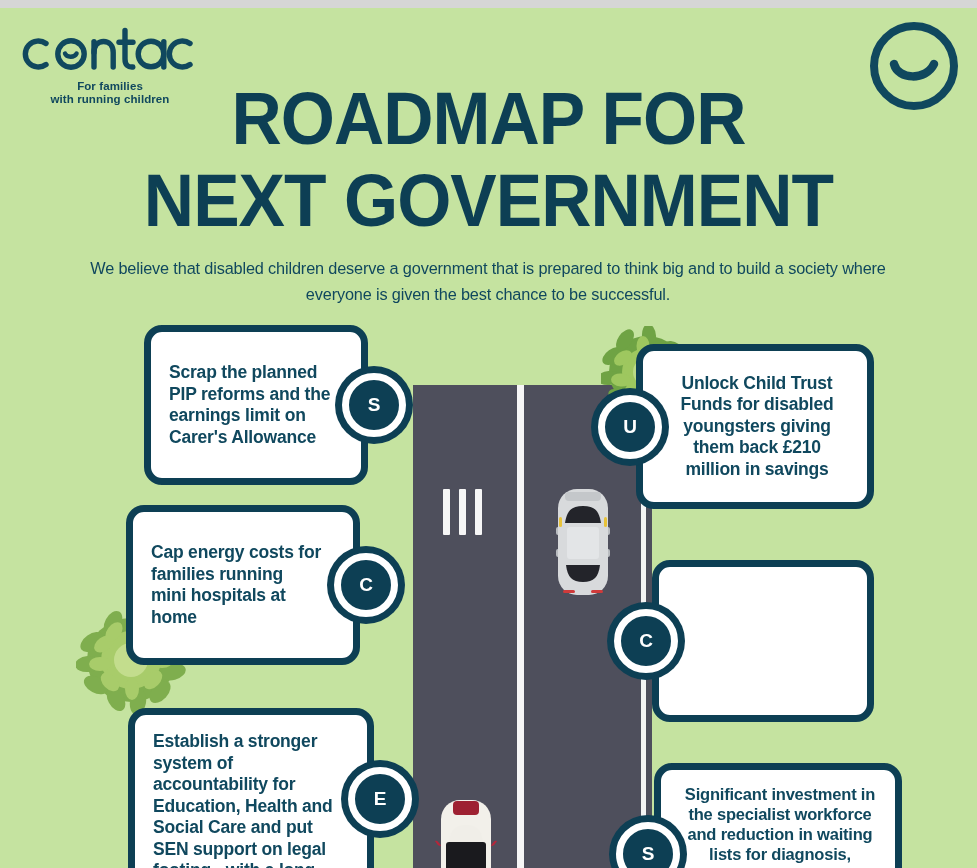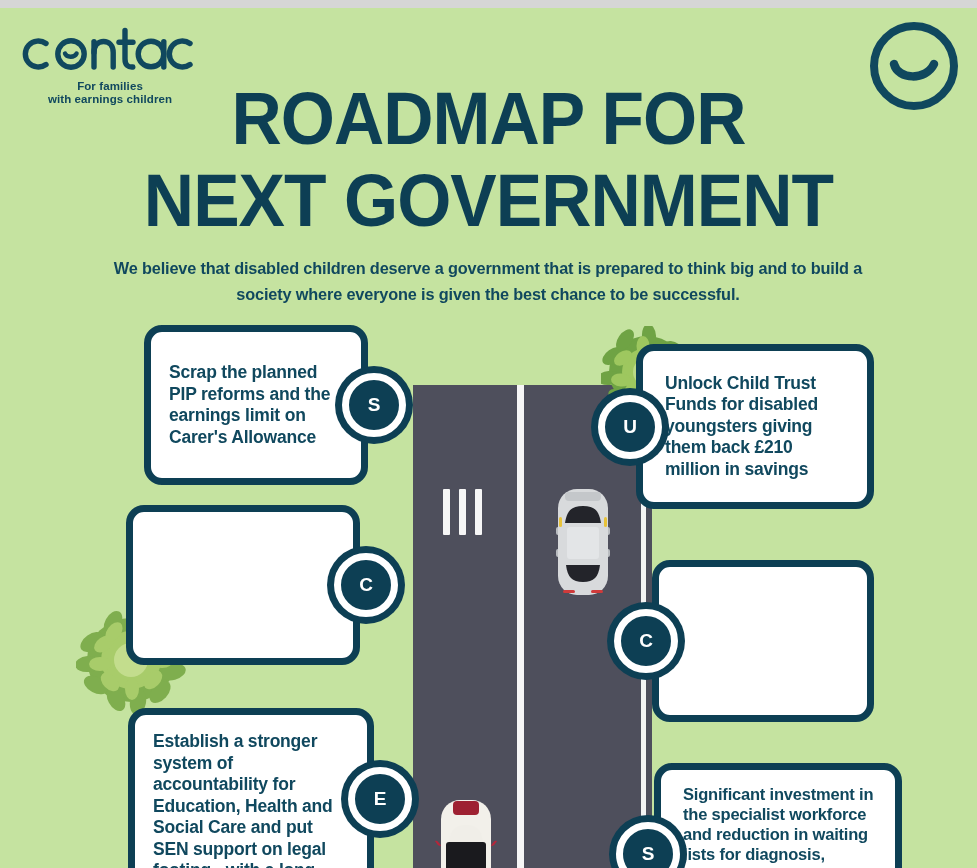--- a/index.html
+++ b/index.html
@@ -46,21 +46,21 @@
     font-size:74px;
     line-height:82px;
     letter-spacing:-1px;
     transform:scaleX(.94);
     white-space:pre-line;
   }
   .subtitle {
     position:absolute; left:88px; top:255px; width:800px;
     text-align:center;
     color:#10485e;
-    font-weight:700;
+    font-weight:400;
     font-size:16.3px;
     line-height:26px;
     letter-spacing:-.15px;
   }
 
   
   .road {
     position:absolute;
     left:413px; top:385px; width:228px; height:483px;
     background:#4e4f5c;
@@ -100,21 +100,21 @@
   }
   .card .txt {
     color:#10485e;
     font-weight:700;
     font-size:17.5px;
     line-height:21.5px;
     letter-spacing:-.2px;
     white-space:pre-line;
   }
   .card.left .txt { text-align:left; padding:0 22px 0 18px; }
-  .card.right .txt { text-align:left; padding:0 18px 0 22px; width:100%; }
+  .card.right .txt { text-align:center; padding:0 18px 0 22px; width:100%; }
 
   
   .badge {
     position:absolute;
     width:64px; height:64px;
     border-radius:50%;
     background:#0d3f54;
     border:7px solid #ffffff;
     box-shadow:0 0 0 7px #0d3f54;
     color:#ffffff;
@@ -154,21 +154,21 @@
         <path d="M170 17.5a13 13 0 1 0 0 21"></path>
 
         <path d="M173 4.5V33c0 6 3 8.4 7.8 8" stroke="none"></path>
       </g>
       <g fill="none" stroke="#10485e" stroke-width="5.4" stroke-linecap="round">
         <path d="M166.5 4.5V33c0 6 3 8.4 7.8 8" style="display:none"></path>
       </g>
     </svg>
     <div class="logo-tag">
       <span>For families</span><br>
-      <span>with earnings children</span>
+      <span>with running children</span>
     </div>
   </div>
 
   <svg class="smiley-badge" width="92" height="92" viewBox="0 0 92 92">
     <circle cx="46" cy="46" r="40" fill="none" stroke="#10485e" stroke-width="8"></circle>
     <path d="M26 44c4 16 32 17 40 0" fill="none" stroke="#10485e" stroke-width="8.5" stroke-linecap="round"></path>
   </svg>
 
   <div class="title">ROADMAP FOR
 NEXT GOVERNMENT</div>
@@ -272,20 +272,24 @@
 
   <div class="card left" style="left:144px;top:325px;width:224px;height:160px;">
     <div class="txt">Scrap the planned
 PIP reforms and the
 earnings limit on
 Carer's Allowance</div>
     <div class="badge on-right">S</div>
   </div>
 
   <div class="card left" style="left:126px;top:505px;width:234px;height:160px;">
+    <div class="txt">Cap energy costs for
+families running
+mini hospitals at
+home</div>
     <div class="badge on-right">C</div>
   </div>
 
   <div class="card left" style="left:128px;top:708px;width:246px;height:205px;align-items:flex-start;padding-top:16px;">
     <div class="txt">Establish a stronger
 system of
 accountability for
 Education, Health and
 Social Care and put
 SEN support on legal

